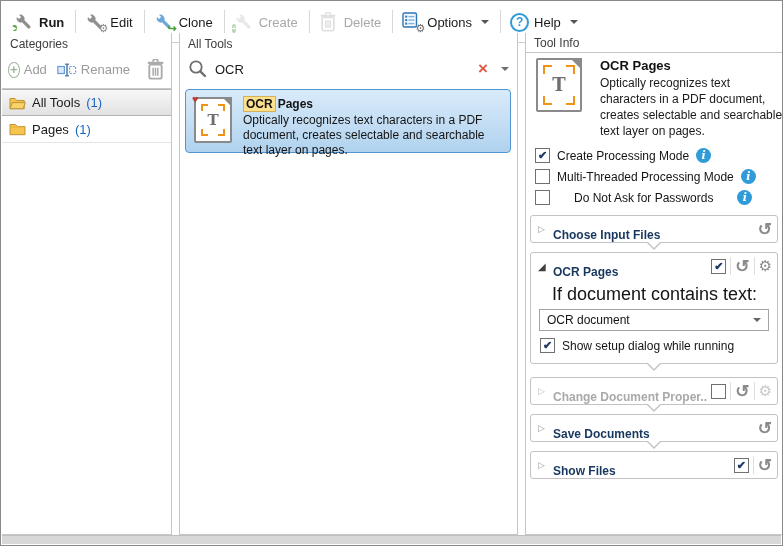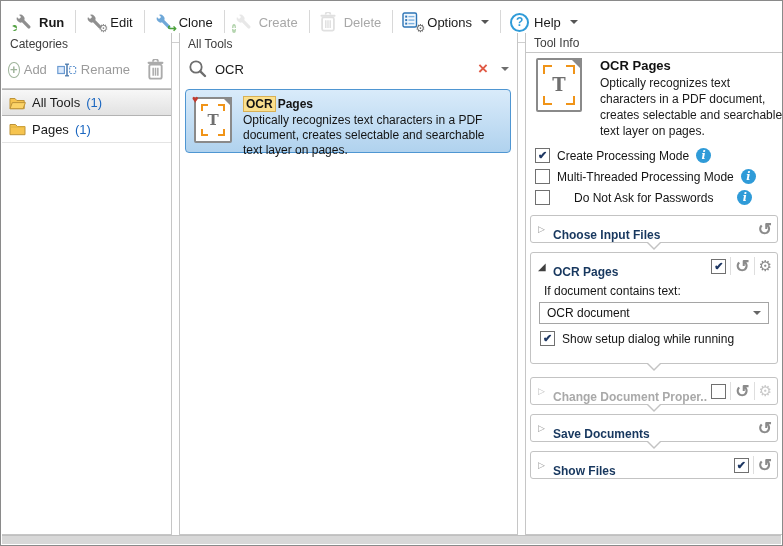--- a/index.html
+++ b/index.html
@@ -74,21 +74,21 @@
   .sec-head { display:flex; align-items:center; height:26px; padding:0 5px 0 7px; }
   .exp { font-size:9px; color:#9a9a9a; width:12px; flex:0 0 auto; }
   .exp.open { color:#3f3f3f; font-size:10px; }
   .exp.dis { color:#c0c0c0; }
   .sec-title { font-size:12px; font-weight:bold; color:#17375e; margin-left:3px; flex:1; white-space:nowrap; overflow:hidden;margin-top:12px; }
   .sec-title.dis { color:#a9a9a9; }
   .hsep { width:1px; height:18px; background:#dedede; margin:0 4px; flex:0 0 auto; }
   .reset { font-size:17px; line-height:17px; color:#8b8b8b; font-weight:bold; flex:0 0 auto; }
   .gearbtn { font-size:15px; line-height:16px; color:#8b8b8b; flex:0 0 auto; }
   .gearbtn.dis { color:#c9c9c9; }
-  .field-label { margin:5px 9px 0 13px; font-size:12px; color:#141414; }
+  .field-label { margin:5px 9px 0 21px; font-size:18px; color:#141414; }
   .selectbox { margin:4px 8px 0 8px; height:22px; border:1px solid #a5a5a5; display:flex; align-items:center; justify-content:space-between; padding:0 7px; font-size:12px; color:#141414; background:#fff; }
   .cbrow { margin:7px 9px 0 9px; display:flex; align-items:center; gap:7px; }
   .more-link { margin:1px 10px 0 0; text-align:right; font-size:12px; color:#0563c1; text-decoration:underline; }
 
   
   .splitter { position:absolute; left:1px; right:1px; bottom:1px; height:9px; background:#d8d8d8; border-top:1px solid #c0c0c0; text-align:center; }
   .splitter .tri { font-size:7px; line-height:8px; color:#4a4a4a; }
 </style>
 </head>
 <body>

